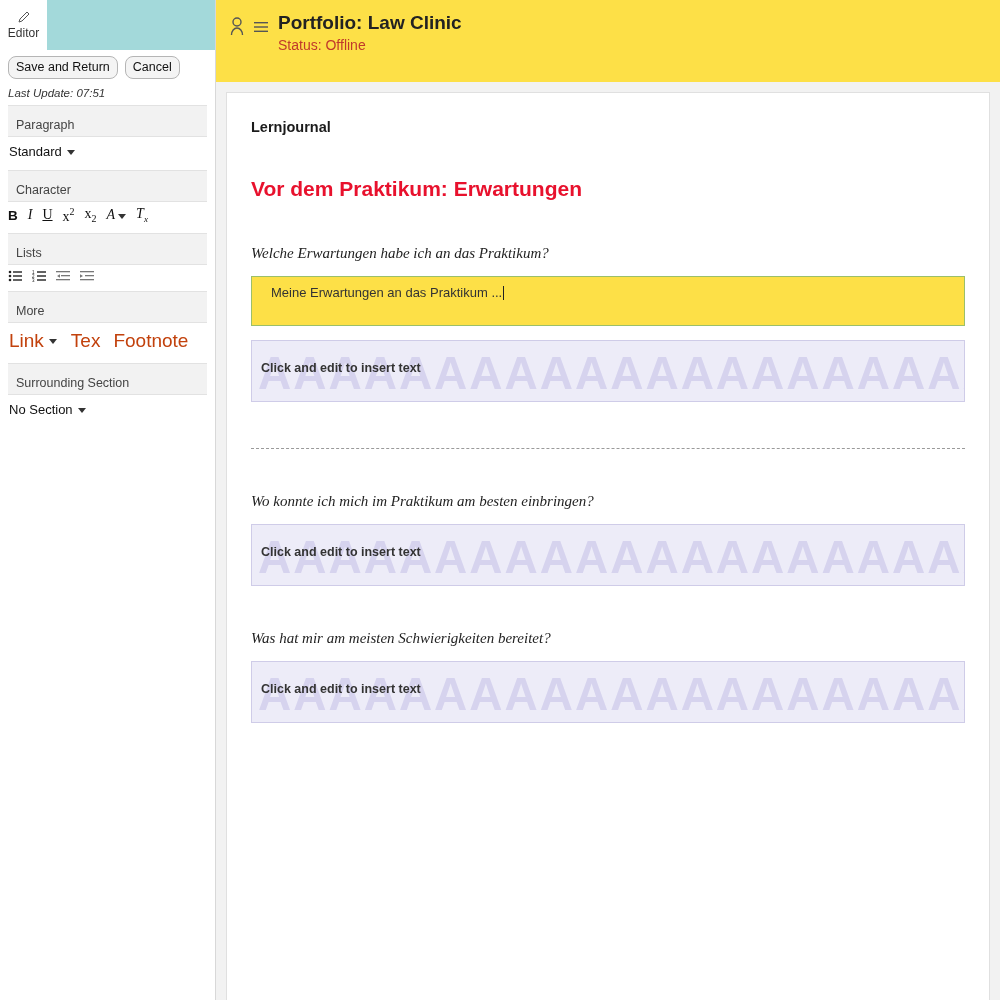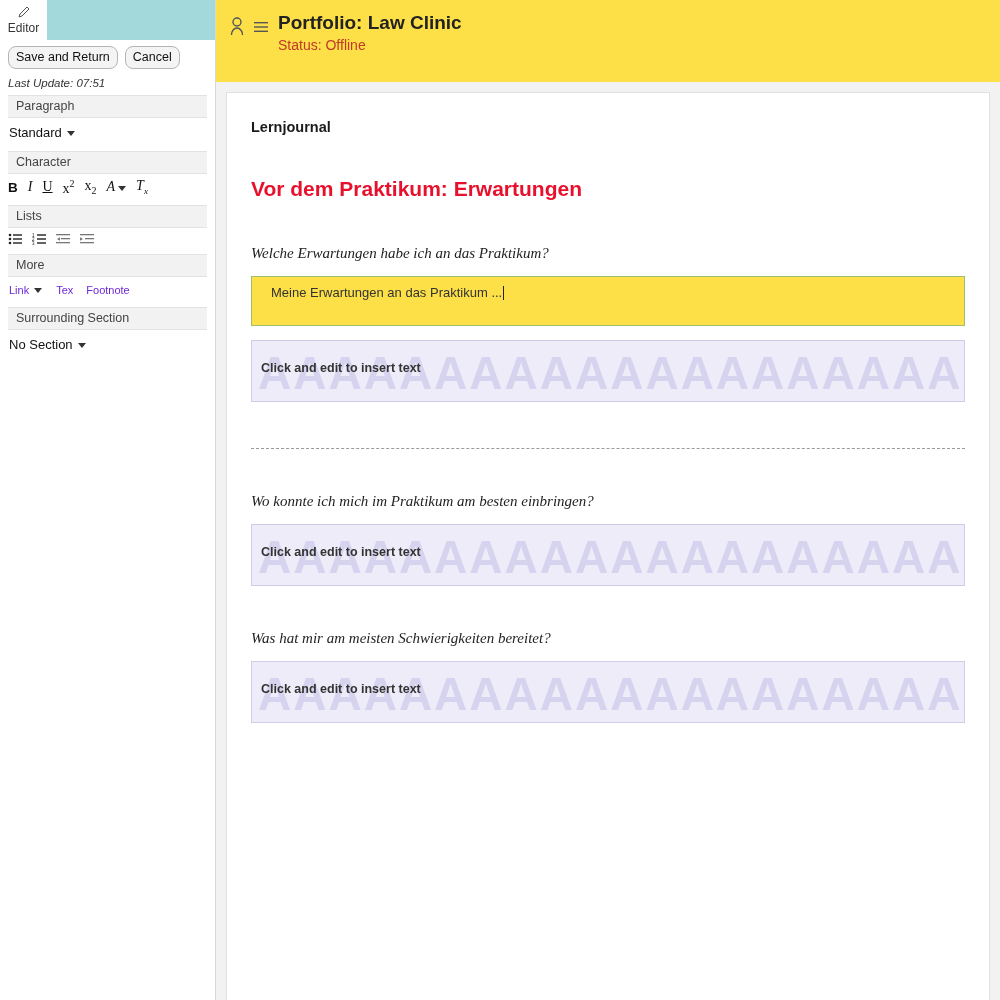--- a/index.html
+++ b/index.html
@@ -27,21 +27,21 @@
     width: 216px;
     min-width: 216px;
     height: 1000px;
     background: #ffffff;
     border-right: 1px solid #d8d8d8;
     box-sizing: border-box;
     position: relative;
   }
   .editor-tab-row {
     display: flex;
-    height: 40px;
+    height: 50px;
     align-items: stretch;
   }
   .editor-tab {
     width: 47px;
     min-width: 47px;
     display: flex;
     flex-direction: column;
     align-items: center;
     justify-content: center;
     gap: 2px;
@@ -81,21 +81,21 @@
     color: #333;
     padding: 6px 8px 4px 8px;
   }
 
   .group-header {
     background: #f2f2f2;
     border-top: 1px solid #e2e2e2;
     border-bottom: 1px solid #e2e2e2;
     font-size: 12.5px;
     color: #444;
-    padding: 3px 8px 4px 8px;
+    padding: 12px 8px 4px 8px;
     margin: 2px 8px 0 8px;
   }
   .group-body {
     padding: 5px 8px 7px 8px;
     display: flex;
     align-items: center;
     gap: 10px;
     flex-wrap: wrap;
   }
   .dropdown {
@@ -133,21 +133,21 @@
   .clear-tool sub { font-size: 9px; }
 
   .list-icons {
     display: flex;
     gap: 9px;
     align-items: center;
   }
   .li-icon { width: 15px; height: 12px; display: block; }
 
   .more-row { gap: 13px; }
-  .more-link { font-size: 11px; color: #6d28d9; cursor: pointer; }
+  .more-link { font-size: 19px; color: #c2410c; cursor: pointer; }
 
   
   .main {
     flex: 1;
     height: 1000px;
     background: #f2f2f2;
     position: relative;
     overflow: hidden;
   }
   .topbar {

